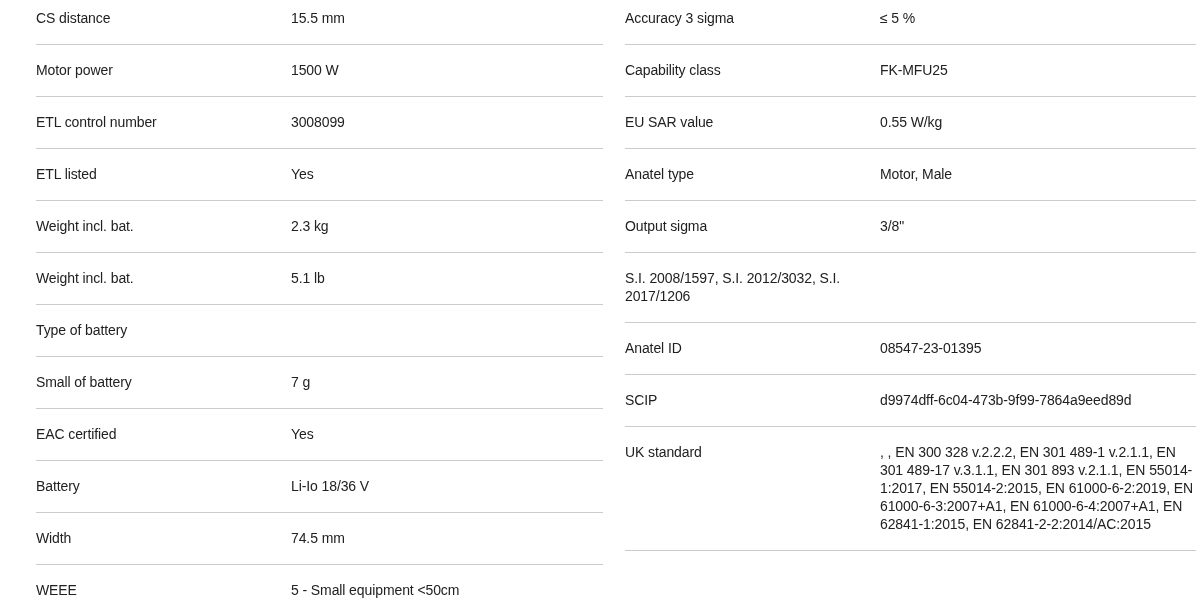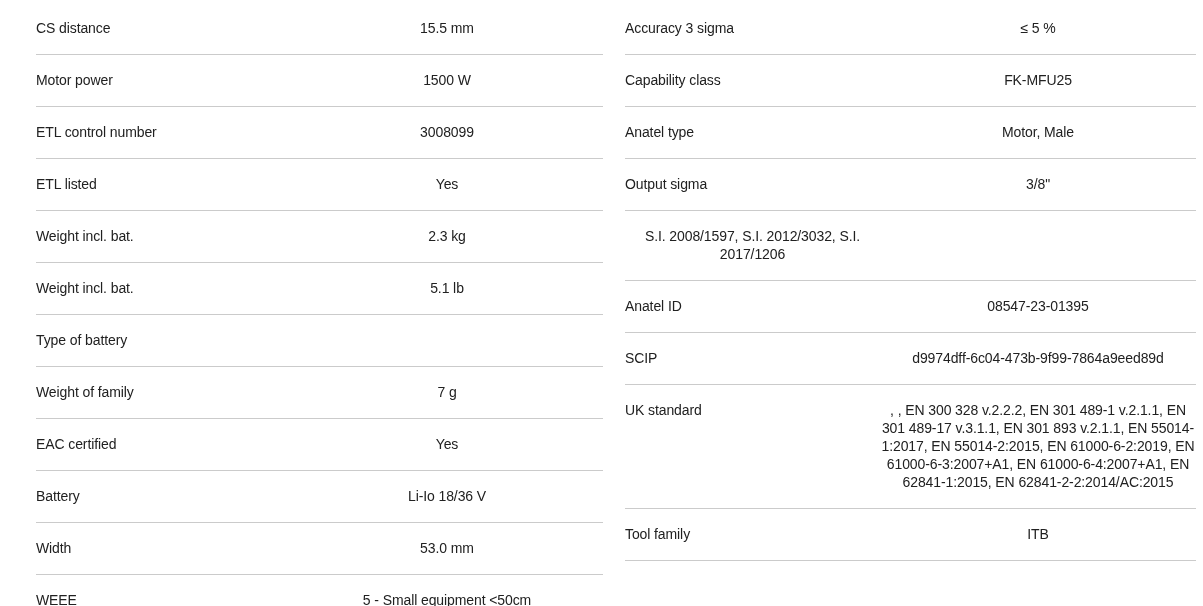--- a/index.html
+++ b/index.html
@@ -27,31 +27,30 @@
     min-width: 0;
   }
   .spec-row {
     display: grid;
     grid-template-columns: 255px 1fr;
     padding: 16px 0 17px 0;
     border-bottom: 1px solid #cbcbcb;
     line-height: 18px;
   }
   .spec-col .spec-row:first-child {
-    padding-top: 19px;
+    padding-top: 9px;
   }
   .spec-label {
     padding-right: 12px;
     letter-spacing: -0.1px;
   }
   .spec-value {
     min-width: 0;
     letter-spacing: -0.1px;
     overflow-wrap: break-word;
-    text-align: center;
   }
 </style>
 </head>
 <body>
 
 <div class="spec-table">
   <div class="spec-col">
   <div class="spec-row">
     <div class="spec-label">CS distance</div>
     <div class="spec-value">15.5 mm</div>
@@ -80,55 +79,59 @@
   <div class="spec-row">
     <div class="spec-label">Weight incl. bat.</div>
     <div class="spec-value">5.1 lb</div>
   </div>
 
   <div class="spec-row">
     <div class="spec-label">Type of battery</div>
   </div>
 
   <div class="spec-row">
-    <div class="spec-label">Weight of family</div>
+    <div class="spec-label">Small of battery</div>
     <div class="spec-value">7 g</div>
   </div>
 
   <div class="spec-row">
     <div class="spec-label">EAC certified</div>
     <div class="spec-value">Yes</div>
   </div>
 
   <div class="spec-row">
     <div class="spec-label">Battery</div>
     <div class="spec-value">Li-Io 18/36 V</div>
   </div>
 
   <div class="spec-row">
     <div class="spec-label">Width</div>
-    <div class="spec-value">53.0 mm</div>
+    <div class="spec-value">74.5 mm</div>
   </div>
 
   <div class="spec-row">
     <div class="spec-label">WEEE</div>
     <div class="spec-value">5 - Small equipment &lt;50cm</div>
   </div>
 </div>
   <div class="spec-col">
   <div class="spec-row">
     <div class="spec-label">Accuracy 3 sigma</div>
     <div class="spec-value">≤ 5 %</div>
   </div>
 
   <div class="spec-row">
     <div class="spec-label">Capability class</div>
     <div class="spec-value">FK-MFU25</div>
   </div>
 
+  <div class="spec-row">
+    <div class="spec-label">EU SAR value</div>
+    <div class="spec-value">0.55 W/kg</div>
+  </div>
 
   <div class="spec-row">
     <div class="spec-label">Anatel type</div>
     <div class="spec-value">Motor, Male</div>
   </div>
 
   <div class="spec-row">
     <div class="spec-label">Output sigma</div>
     <div class="spec-value">3/8"</div>
   </div>
@@ -145,18 +148,14 @@
   <div class="spec-row">
     <div class="spec-label">SCIP</div>
     <div class="spec-value">d9974dff-6c04-473b-9f99-7864a9eed89d</div>
   </div>
 
   <div class="spec-row">
     <div class="spec-label">UK standard</div>
     <div class="spec-value">, , EN 300 328 v.2.2.2, EN 301 489-1 v.2.1.1, EN 301 489-17 v.3.1.1, EN 301 893 v.2.1.1, EN 55014-1:2017, EN 55014-2:2015, EN 61000-6-2:2019, EN 61000-6-3:2007+A1, EN 61000-6-4:2007+A1, EN 62841-1:2015, EN 62841-2-2:2014/AC:2015</div>
   </div>
 
-  <div class="spec-row">
-    <div class="spec-label">Tool family</div>
-    <div class="spec-value">ITB</div>
-  </div>
 </div>
 </div>
 
 </body></html>

